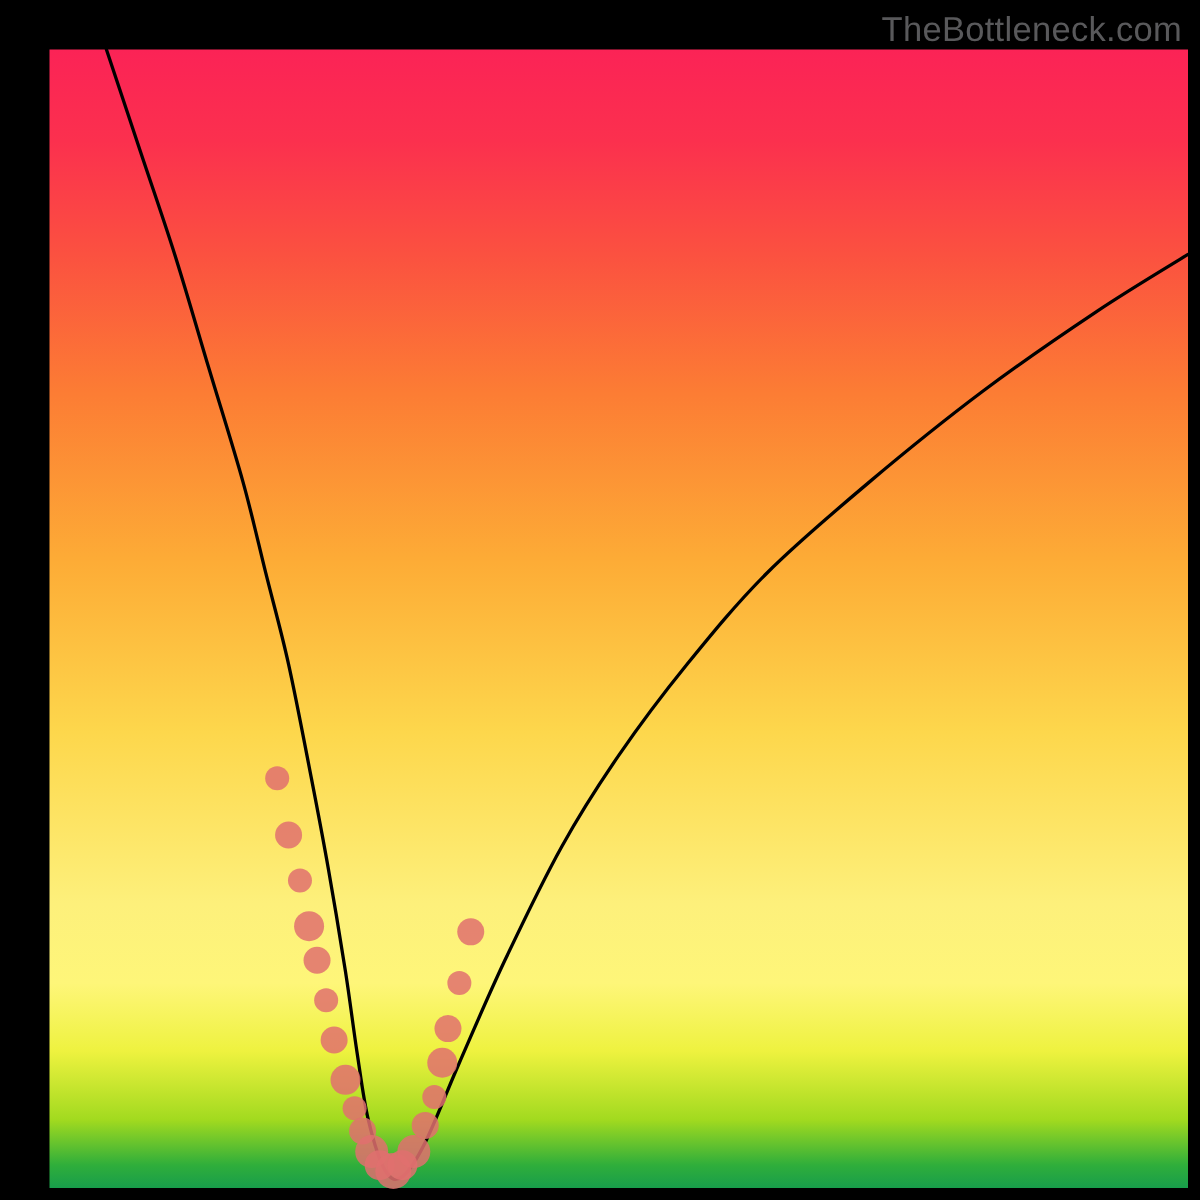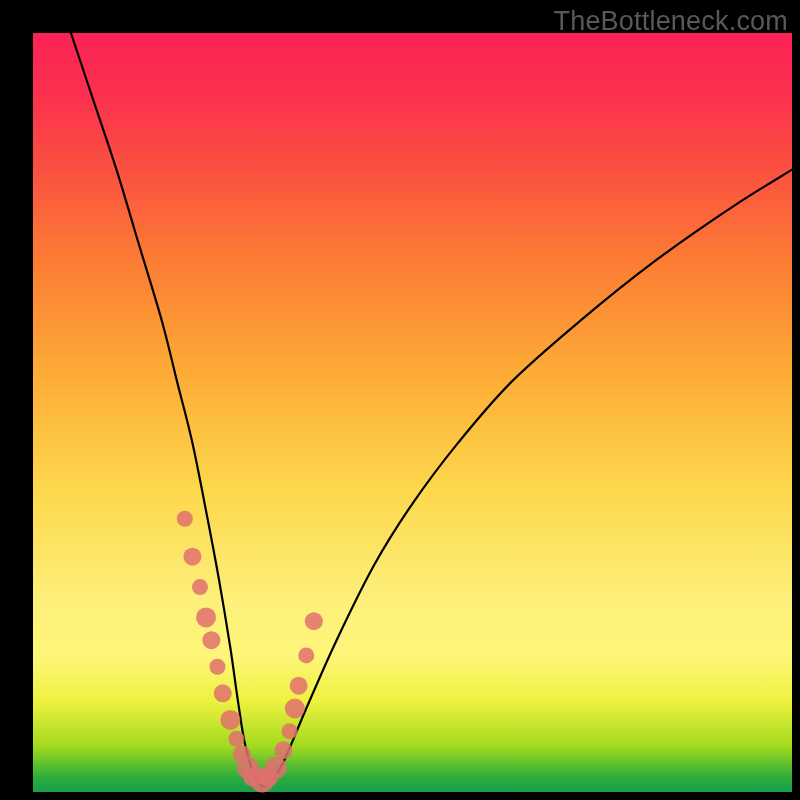--- a/index.html
+++ b/index.html
@@ -38,21 +38,21 @@
       #fb5140 82%,
       #fb304e 92%,
       #fb2356 100%
     );
   }
   .watermark {
     position: absolute;
     top: 6px;
     right: 12px;
     color: #59595b;
-    font-size: 27px;
+    font-size: 23px;
     letter-spacing: 0.2px;
     font-weight: 400;
   }
   svg.curve {
     position: absolute;
     left: 0;
     top: 0;
     width: 759px;
     height: 759px;
     overflow: visible;

